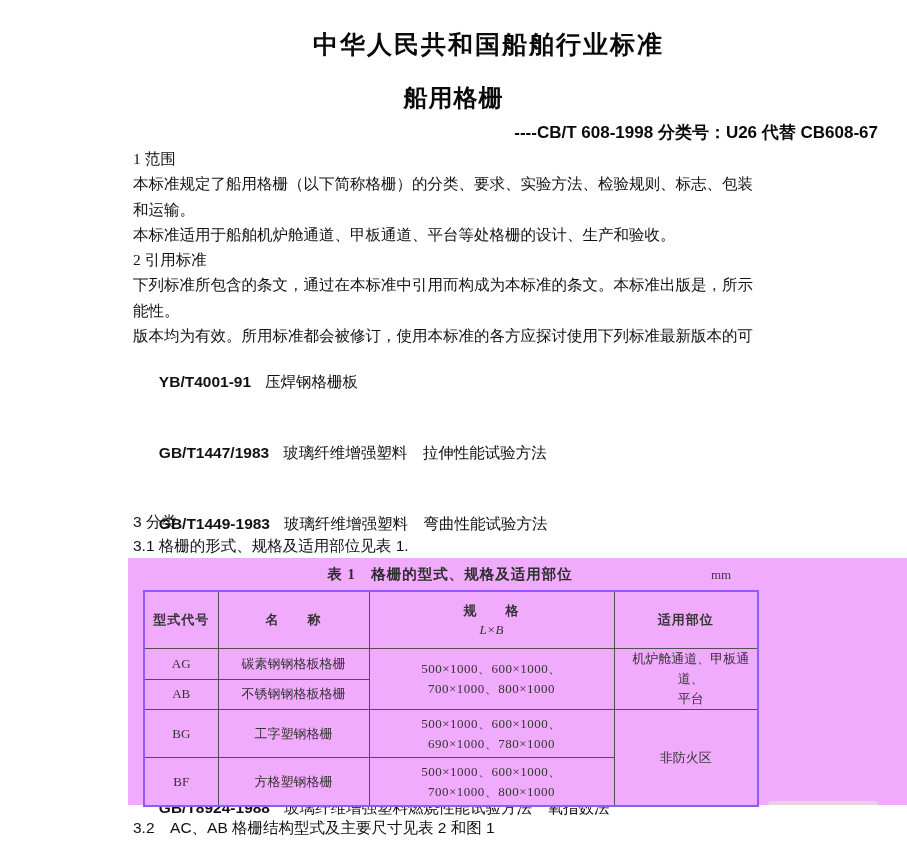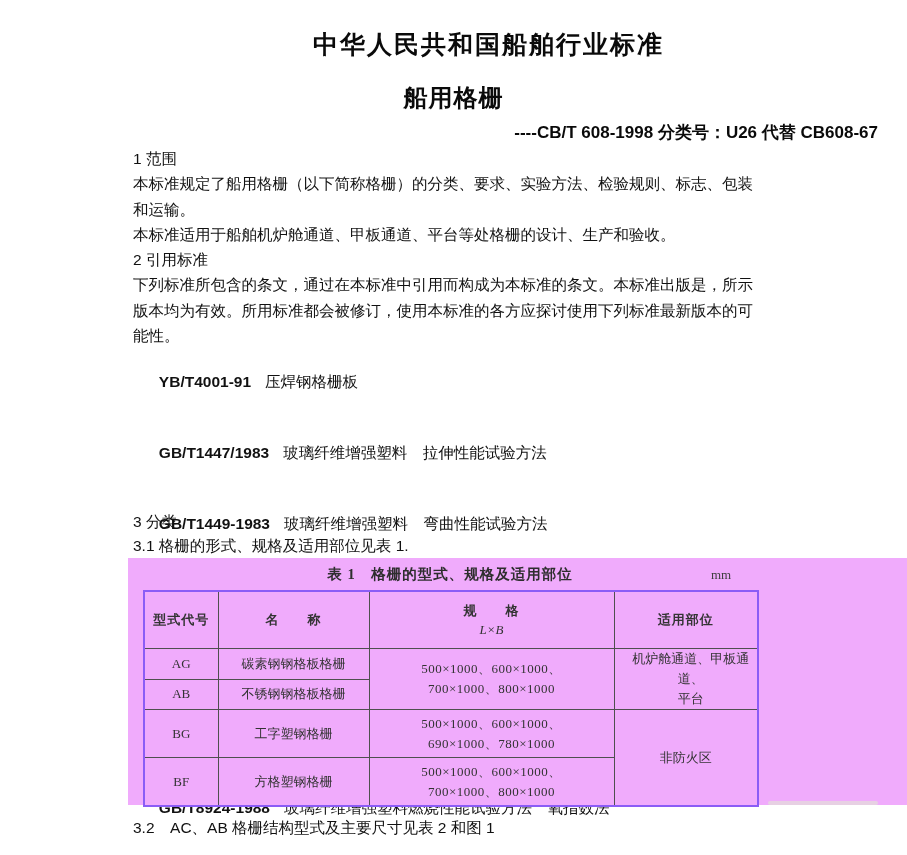--- a/index.html
+++ b/index.html
@@ -21,21 +21,21 @@
     position: absolute; top: 82px; left: 0; width: 100%;
     text-align: center; font-size: 24px; font-weight: bold; letter-spacing: 1px;
     color: #0a0a0a;
   }
   .std-line {
     position: absolute; top: 121px; right: 29px;
     font-size: 17px; font-weight: bold; color: #0a0a0a;
   }
 
   .block { position: absolute; left: 133px; }
-  .para-block { top: 146px; line-height: 25.3px; font-size: 15.5px; }
+  .para-block { top: 146px; line-height: 25.3px; font-size: 15.5px; font-family: Liberation Serif, serif; }
   .refs-block { top: 346px; line-height: 23.7px; font-size: 15.5px; }
   .cls-block  { top: 510px; line-height: 24px;   font-size: 15.5px; }
   .line { white-space: pre; }
   .ref-line { white-space: pre; }
   .ref-code { font-weight: bold; margin-right: 14px; }
 
   .scan-area {
     position: absolute; left: 128px; top: 558px; width: 796px; height: 247px;
     background: #f0abfc;
   }
@@ -85,22 +85,22 @@
   <div class="doc-subtitle">船用格栅</div>
   <div class="std-line">----CB/T 608-1998 分类号：U26 代替 CB608-67</div>
 
   <div class="block para-block">
     <div class="line">1 范围</div>
     <div class="line">本标准规定了船用格栅（以下简称格栅）的分类、要求、实验方法、检验规则、标志、包装</div>
     <div class="line">和运输。</div>
     <div class="line">本标准适用于船舶机炉舱通道、甲板通道、平台等处格栅的设计、生产和验收。</div>
     <div class="line">2 引用标准</div>
     <div class="line">下列标准所包含的条文，通过在本标准中引用而构成为本标准的条文。本标准出版是，所示</div>
+    <div class="line">能性。</div>
     <div class="line">版本均为有效。所用标准都会被修订，使用本标准的各方应探讨使用下列标准最新版本的可</div>
-    <div class="line">能性。</div>
   </div>
 
   <div class="block refs-block">
     <div class="ref-line">
       <span class="ref-code">YB/T4001-91</span><span class="ref-name">压焊钢格栅板</span>
     </div>
     <div class="ref-line">
       <span class="ref-code">GB/T1447/1983</span><span class="ref-name">玻璃纤维增强塑料　拉伸性能试验方法</span>
     </div>
     <div class="ref-line">

